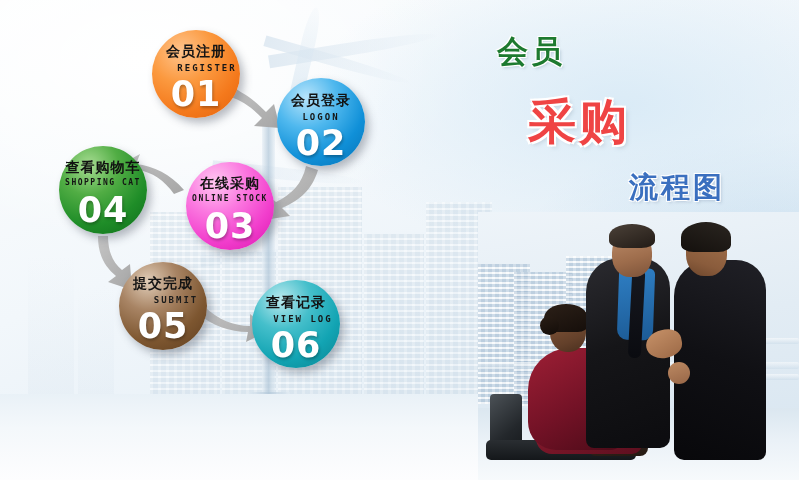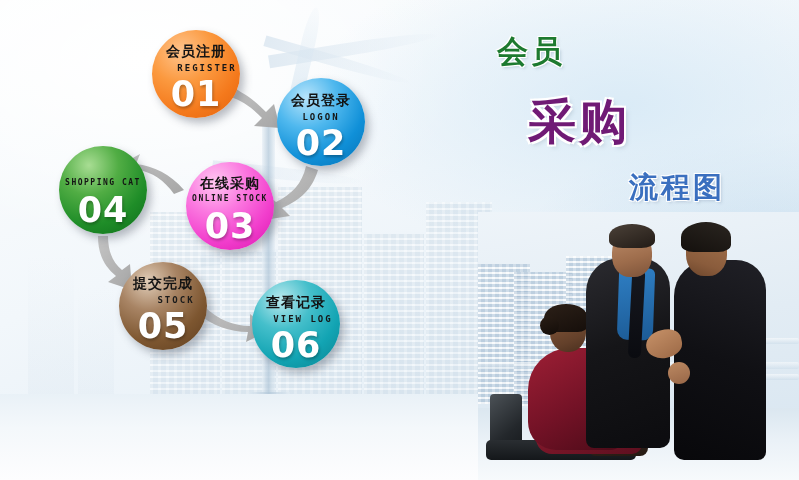--- a/index.html
+++ b/index.html
@@ -217,21 +217,21 @@
   .t-member {
     left: 497px; top: 31px;
     font-size: 31px;
     color: #1d7a2f;
     text-shadow: 1px 1px 0 #fff, -1px -1px 0 #fff, 1px -1px 0 #fff,
                  -1px 1px 0 #fff, 2px 2px 3px rgba(120,150,170,.35);
   }
   .t-purchase {
     left: 528px; top: 90px;
     font-size: 48px;
-    color: #701a75;
+    color: #ef4444;
     text-shadow: 2px 2px 0 #fff, -2px -2px 0 #fff, 2px -2px 0 #fff,
                  -2px 2px 0 #fff, 3px 3px 4px rgba(130,150,165,.35);
   }
   .t-flow {
     left: 629px; top: 168px;
     font-size: 29px;
     color: #3a6fbf;
     text-shadow: 1px 1px 0 #fff, -1px -1px 0 #fff, 1px -1px 0 #fff,
                  -1px 1px 0 #fff, 2px 2px 3px rgba(120,140,170,.35);
   }
@@ -422,27 +422,28 @@
     <div class="num">02</div>
   </div>
 
   <div class="step" id="step-03">
     <div class="cn">在线采购</div>
     <div class="en">ONLINE STOCK</div>
     <div class="num">03</div>
   </div>
 
   <div class="step" id="step-04">
+    <div class="cn">查看购物车</div>
     <div class="en">SHOPPING CAT</div>
     <div class="num">04</div>
   </div>
 
   <div class="step" id="step-05">
     <div class="cn">提交完成</div>
-    <div class="en">STOCK</div>
+    <div class="en">SUBMIT</div>
     <div class="num">05</div>
   </div>
 
   <div class="step" id="step-06">
     <div class="cn">查看记录</div>
     <div class="en">VIEW LOG</div>
     <div class="num">06</div>
   </div>
 
 </div>

